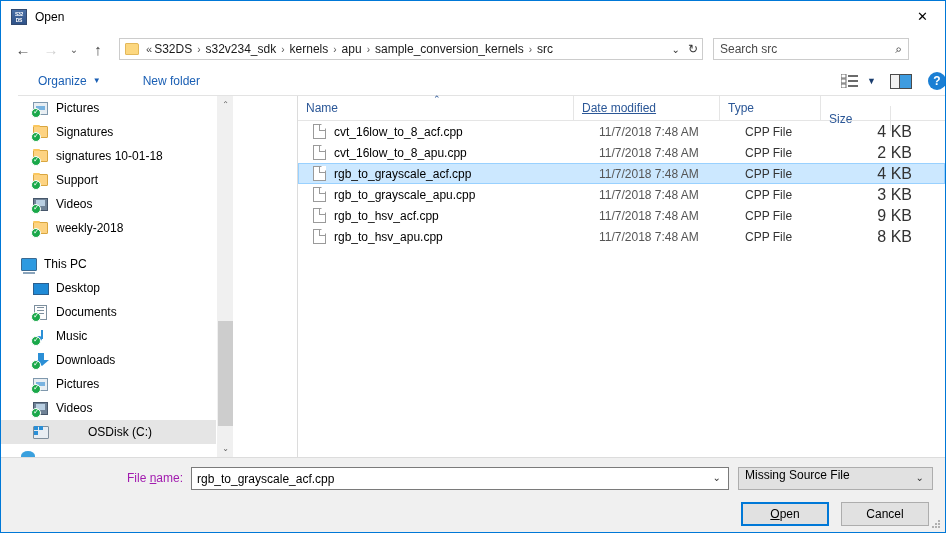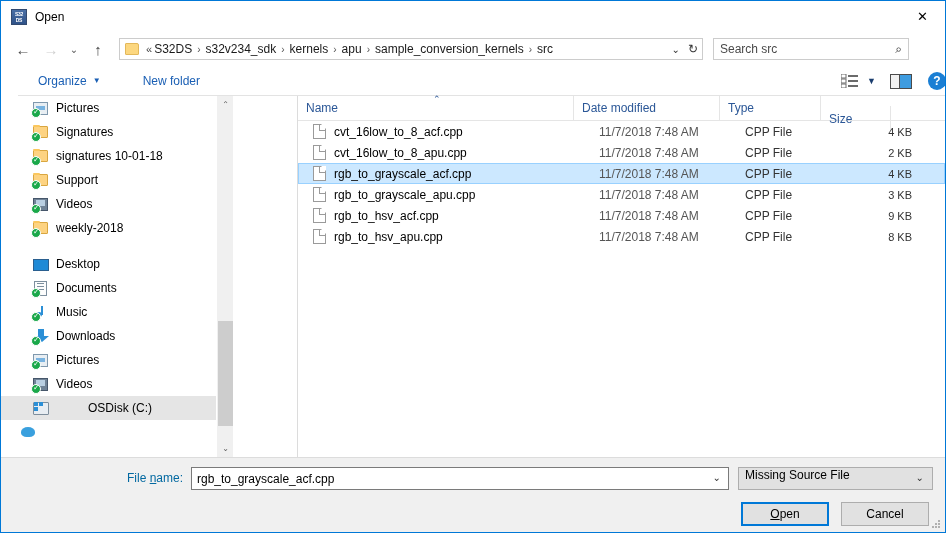--- a/index.html
+++ b/index.html
@@ -324,21 +324,21 @@
     position: relative;
   }
   .fl-col {
     font-size: 12px; color: #2b5797;
     height: 25px; display: flex; align-items: center;
     padding-left: 8px;
     border-right: 1px solid #e5e5e5;
     position: relative;
   }
   .fl-col.name { width: 276px; }
-  .fl-col.date { width: 146px; }
+  .fl-col.date { width: 146px; text-decoration: underline; }
   .fl-col.type { width: 101px; }
   .fl-col.size { width: 70px; margin-top: 21px; }
   .fl-col.blank { width: 54px; border-right: none; }
   .sort-caret {
     position: absolute; left: 135px; top: 0;
     font-size: 9px; color: #2b5797;
     line-height: 7px;
   }
   .fl-rows { position: relative; }
   .fl-row {
@@ -372,34 +372,34 @@
     width: 5px; height: 5px;
     background: #fff;
     border-left: 1px solid #9a9a9a;
     border-bottom: 1px solid #9a9a9a;
     transform: rotate(0deg);
   }
   .fl-name { width: 265px; overflow: hidden; white-space: nowrap; }
   .fl-date { width: 146px; color: #555; font-size: 12px; }
   .fl-type { width: 101px; color: #333; font-size: 12px; }
   .fl-size {
-    width: 66px; color: #333; font-size: 11px;
+    width: 66px; color: #333; font-size: 16px;
     text-align: right;
   }
 
   
   .footer {
     position: absolute; left: 0; top: 456px;
     width: 944px; height: 75px;
     background: #f0f0f0;
     border-top: 1px solid #dcdcdc;
   }
   .fname-label {
     position: absolute; left: 126px; top: 13px;
-    font-size: 12px; color: #0369a1;
+    font-size: 12px; color: #a21caf;
   }
   .fname-label u { text-decoration: underline; }
   .fname-box {
     position: absolute; left: 190px; top: 9px;
     width: 538px; height: 23px;
     background: #fff;
     border: 1px solid #7a7a7a;
     display: flex; align-items: center;
   }
   .fname-box input {
@@ -560,20 +560,26 @@
             <span>Videos</span>
           </div>
           <div class="tree-item">
             <span class="ti-icon">
               <span class="ico-folder" style="display: block;"></span>
               <span class="sync-badge"></span>
             </span>
             <span>weekly-2018</span>
           </div>
           <div class="tree-item" style="height: 12px;"></div>
+          <div class="tree-item root">
+            <span class="ti-icon">
+              <span class="ico-thispc" style="display: block;"></span>
+            </span>
+            <span>This PC</span>
+          </div>
           <div class="tree-item">
             <span class="ti-icon">
               <span class="ico-desktop" style="display: block;"></span>
             </span>
             <span>Desktop</span>
           </div>
           <div class="tree-item">
             <span class="ti-icon">
               <span class="ico-docs" style="display: block;"></span>
               <span class="sync-badge"></span>

